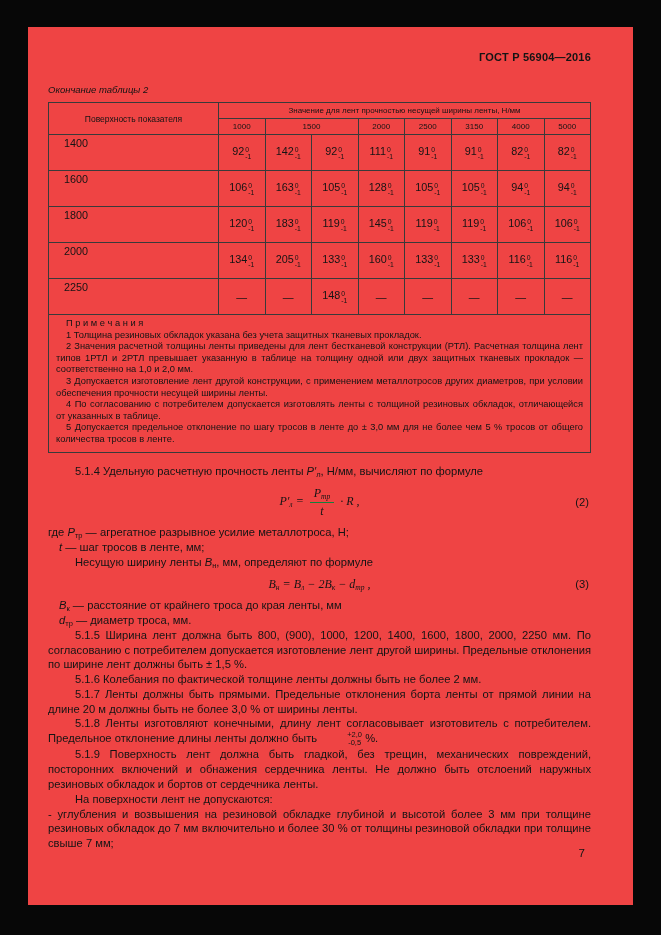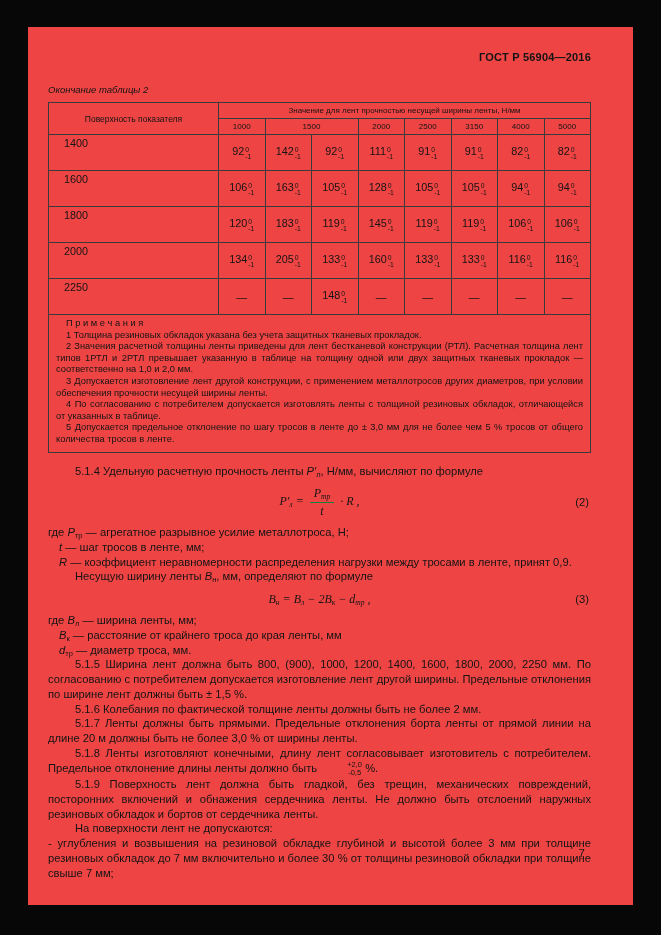--- a/index.html
+++ b/index.html
@@ -242,27 +242,25 @@
   </table>
 
   <div id="body-text">
       <div class="p-indent">5.1.4 Удельную расчетную прочность ленты <i>P′</i><sub>л</sub>, Н/мм, вычисляют по формуле</div>
       <div class="formula-row">
         <span class="formula"><i>P′</i><sub>л</sub> = <span class="frac"><span class="fnum"><i>P</i><sub>тр</sub></span><span class="fden"><i>t</i></span></span> · <i>R</i> ,</span>
         <span class="feq-num">(2)</span>
       </div>
       <div class="p-flush">где <i>P</i><sub>тр</sub> — агрегатное разрывное усилие металлотроса, Н;</div>
       <div class="p-hang"><i>t</i> — шаг тросов в ленте, мм;</div>
-      <div class="p-hang"><i>R</i> — коэффициент неравномерности распределения нагрузки между тросами в ленте, принят 0,9.</div>
       <div class="p-indent">Несущую ширину ленты <i>B</i><sub>н</sub>, мм, определяют по формуле</div>
       <div class="formula-row">
         <span class="formula"><i>B</i><sub>н</sub> = <i>B</i><sub>л</sub> − 2<i>B</i><sub>к</sub> − <i>d</i><sub>тр</sub> ,</span>
         <span class="feq-num">(3)</span>
       </div>
-      <div class="p-flush">где <i>B</i><sub>л</sub> — ширина ленты, мм;</div>
       <div class="p-hang"><i>B</i><sub>к</sub> — расстояние от крайнего троса до края ленты, мм</div>
       <div class="p-hang"><i>d</i><sub>тр</sub> — диаметр троса, мм.</div>
       <div class="p-indent">5.1.5 Ширина лент должна быть 800, (900), 1000, 1200, 1400, 1600, 1800, 2000, 2250 мм. По согласованию с потребителем допускается изготовление лент другой ширины. Предельные отклонения по ширине лент должны быть ± 1,5 %.</div>
       <div class="p-indent">5.1.6 Колебания по фактической толщине ленты должны быть не более 2 мм.</div>
       <div class="p-indent">5.1.7 Ленты должны быть прямыми. Предельные отклонения борта ленты от прямой линии на длине 20 м должны быть не более 3,0 % от ширины ленты.</div>
       <div class="p-indent">5.1.8 Ленты изготовляют конечными, длину лент согласовывает изготовитель с потребителем. Предельное отклонение длины ленты должно быть <span class="stack"><span>+2,0</span><span>-0,5</span></span> %.</div>
       <div class="p-indent">5.1.9 Поверхность лент должна быть гладкой, без трещин, механических повреждений, посторонних включений и обнажения сердечника ленты. Не должно быть отслоений наружных резиновых обкладок и бортов от сердечника ленты.</div>
       <div class="p-indent">На поверхности лент не допускаются:</div>
       <div class="p-flush">- углубления и возвышения на резиновой обкладке глубиной и высотой более 3 мм при толщине резиновых обкладок до 7 мм включительно и более 30 % от толщины резиновой обкладки при толщине свыше 7 мм;</div>
     </div>

